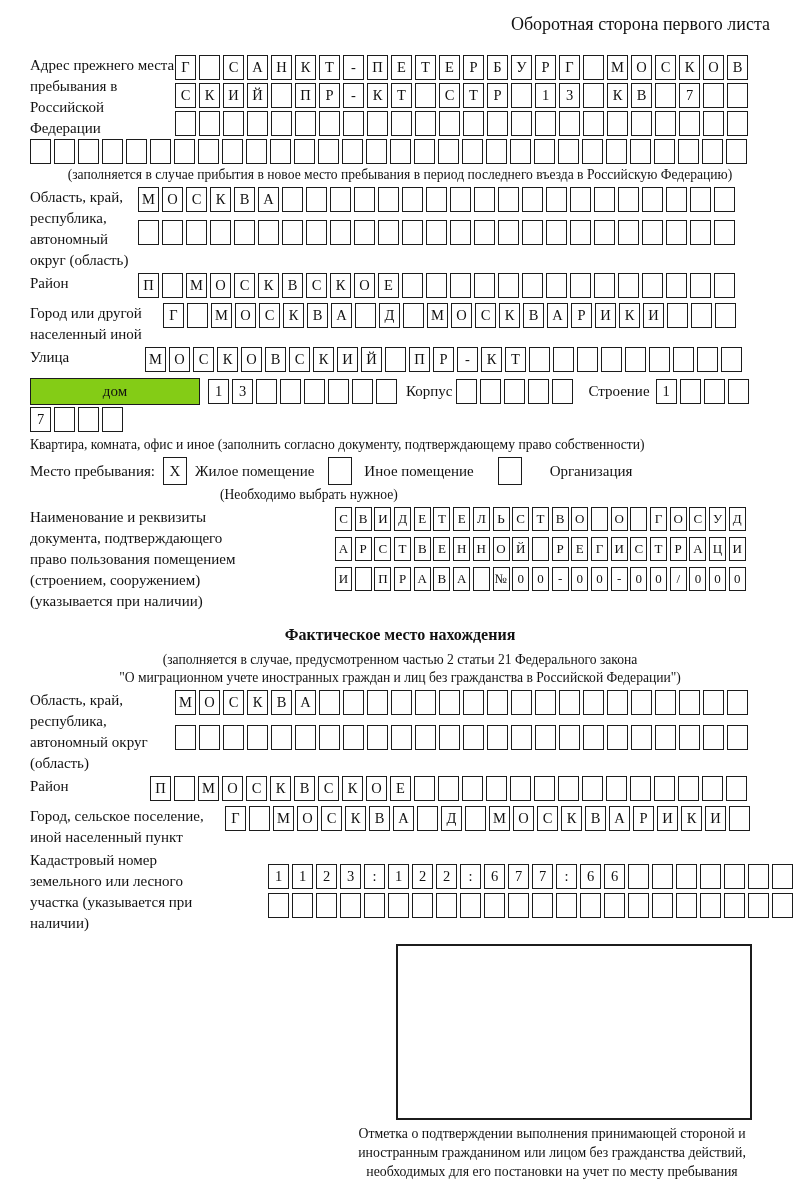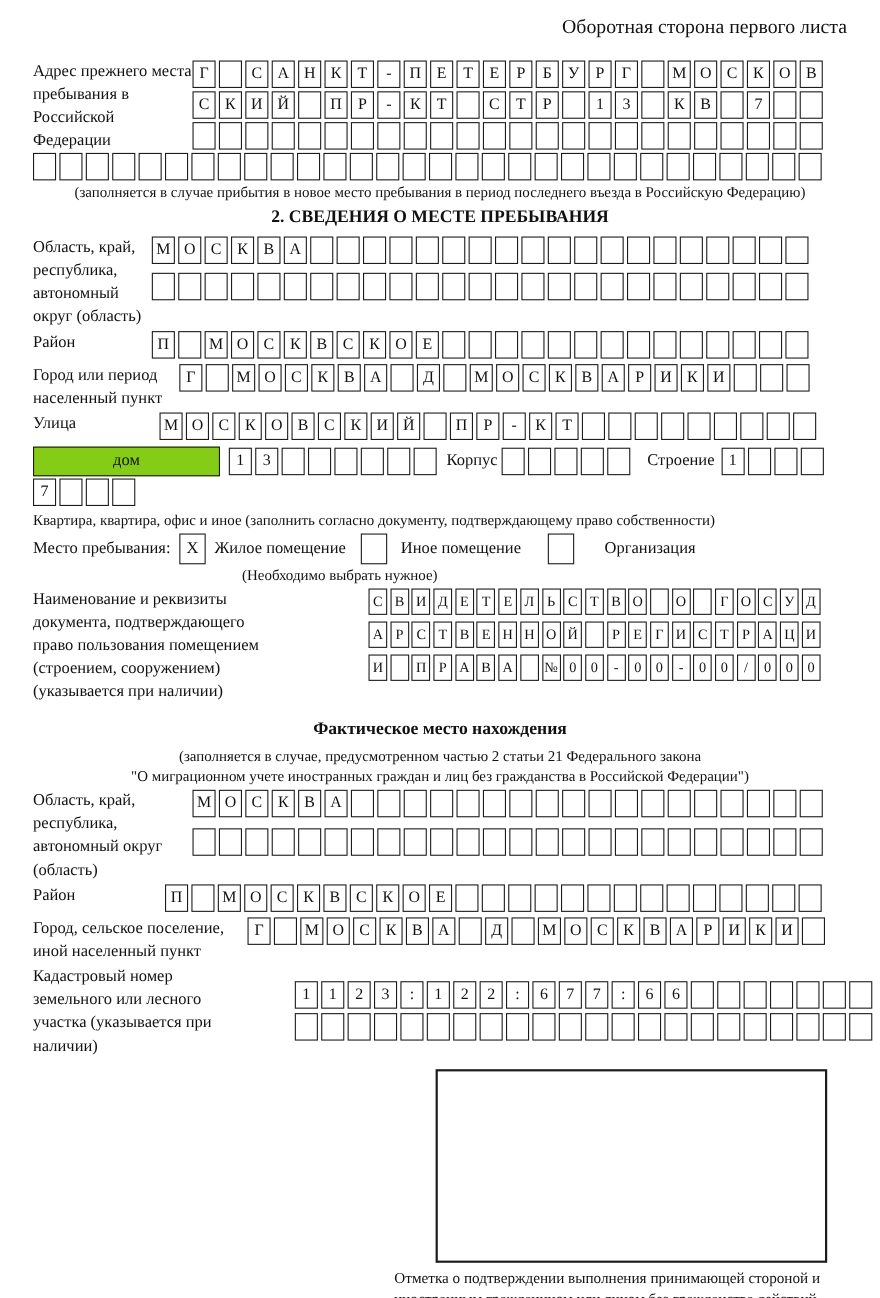--- a/index.html
+++ b/index.html
@@ -168,21 +168,20 @@
       <div class="cell"></div>
       <div class="cell"></div>
       <div class="cell"></div>
       <div class="cell"></div>
       <div class="cell"></div>
       <div class="cell"></div>
       <div class="cell"></div>
     </div>
   <div class="note">(заполняется в случае прибытия в новое место пребывания в период последнего въезда в Российскую Федерацию)</div>
 
-  <div class="sec-title">2. СВЕДЕНИЯ О МЕСТЕ ПРЕБЫВАНИЯ</div>
 
   <div class="frow">
     <div class="flabel" style="width:108px;">Область, край, республика, автономный округ (область)</div>
     <div class="cellcol">
       <div class="cells" style="margin-bottom:8px;">
           <div class="cell">М</div>
           <div class="cell">О</div>
           <div class="cell">С</div>
           <div class="cell">К</div>
           <div class="cell">В</div>
@@ -262,21 +261,21 @@
         <div class="cell"></div>
         <div class="cell"></div>
         <div class="cell"></div>
         <div class="cell"></div>
         <div class="cell"></div>
         <div class="cell"></div>
       </div>
   </div>
 
   <div class="frow" style="margin-top:2px;">
-    <div class="flabel" style="width:133px;">Город или период населенный пункт</div>
+    <div class="flabel" style="width:133px;">Город или другой населенный иной</div>
     <div class="cells">
         <div class="cell">Г</div>
         <div class="cell"></div>
         <div class="cell">М</div>
         <div class="cell">О</div>
         <div class="cell">С</div>
         <div class="cell">К</div>
         <div class="cell">В</div>
         <div class="cell">А</div>
         <div class="cell"></div>
@@ -359,21 +358,21 @@
   </div>
 
   <div class="frow" style="margin-top:2px;align-items:center;">
     <div class="cells" style="margin-bottom:0;">
         <div class="cell">7</div>
         <div class="cell"></div>
         <div class="cell"></div>
         <div class="cell"></div>
       </div>
   </div>
-  <div class="note" style="text-align:left;margin-top:5px;">Квартира, квартира, офис и иное (заполнить согласно документу, подтверждающему право собственности)</div>
+  <div class="note" style="text-align:left;margin-top:5px;">Квартира, комната, офис и иное (заполнить согласно документу, подтверждающему право собственности)</div>
 
   <div class="frow" style="margin-top:3px;align-items:center;">
     <div class="inline-lbl">Место пребывания:</div>
     <div class="chk" style="margin-left:8px;">X</div>
     <div class="inline-lbl" style="margin-left:8px;">Жилое помещение</div>
     <div class="chk" style="margin-left:14px;"></div>
     <div class="inline-lbl" style="margin-left:12px;">Иное помещение</div>
     <div class="chk" style="margin-left:24px;"></div>
     <div class="inline-lbl" style="margin-left:28px;">Организация</div>
   </div>

